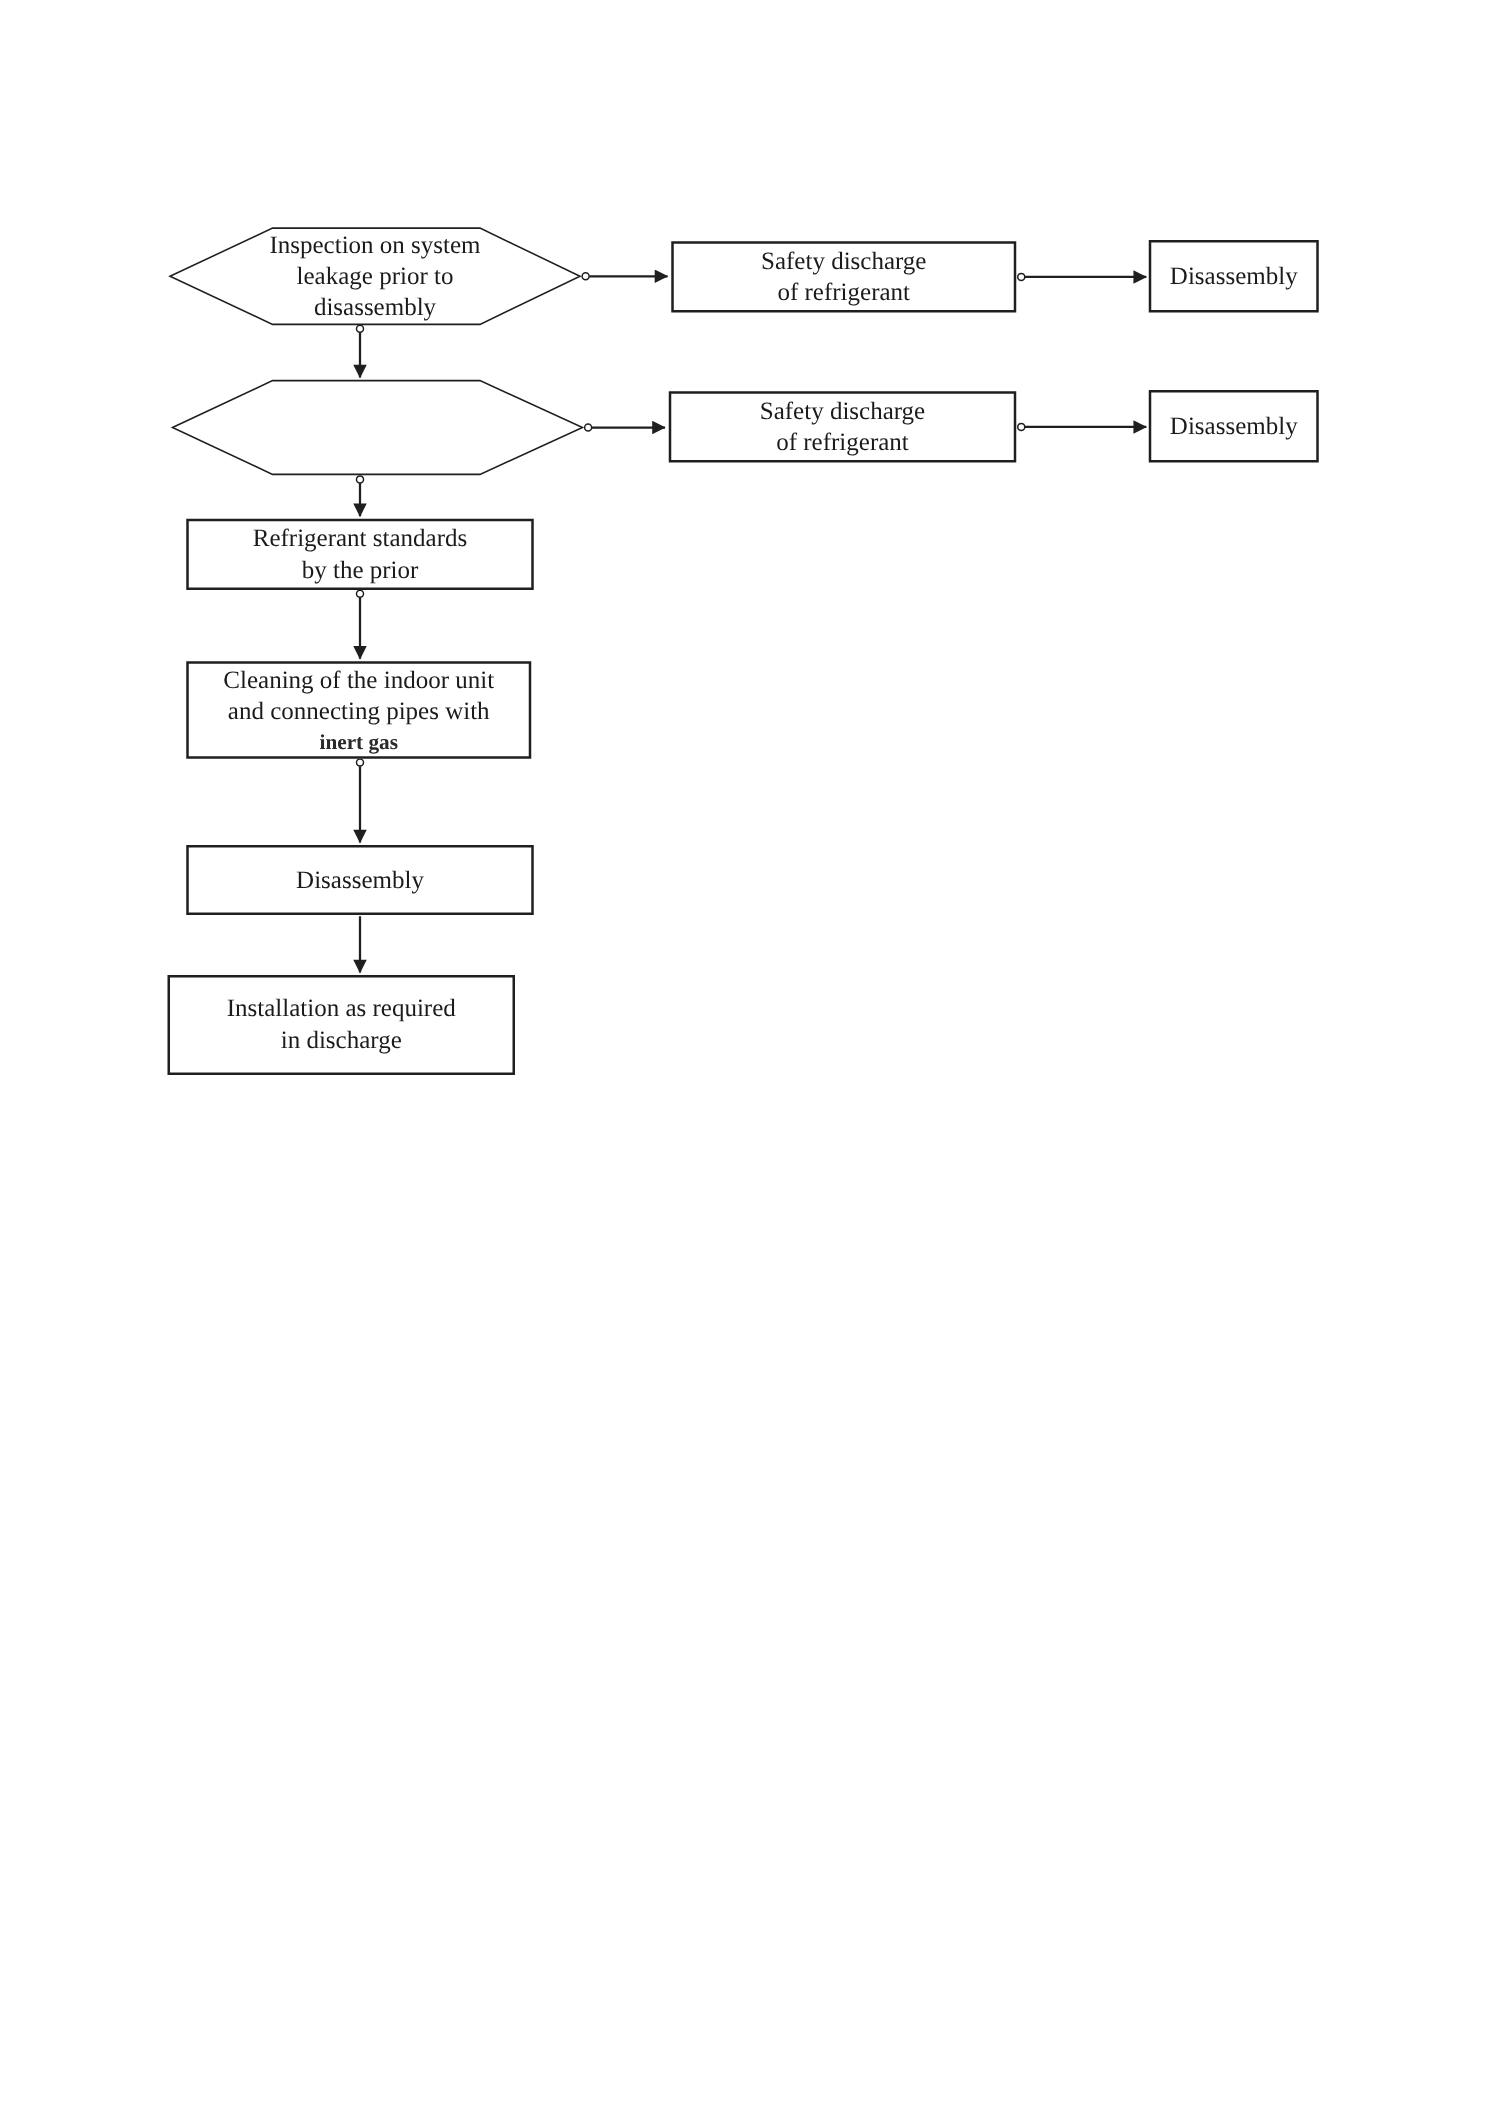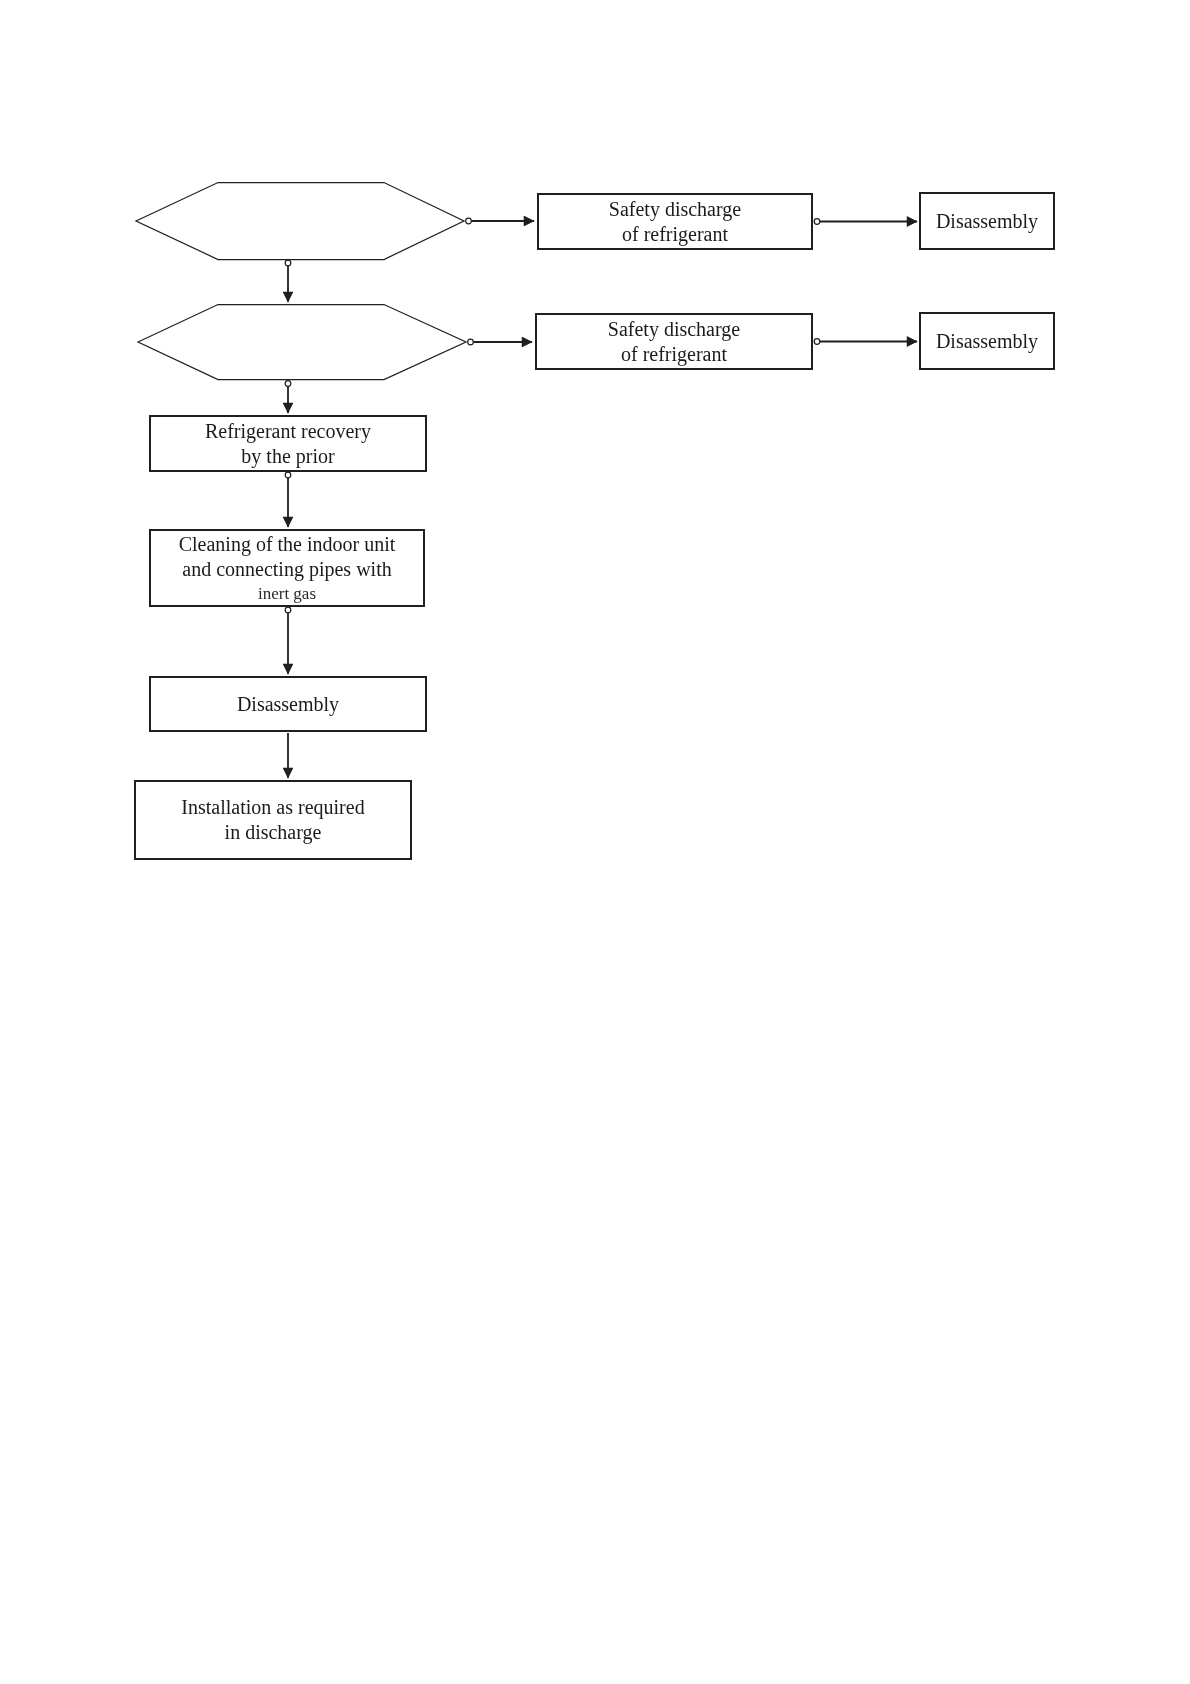--- a/index.html
+++ b/index.html
@@ -28,21 +28,21 @@
     align-items:center;justify-content:center;
     text-align:center;
     font-size:20px;
   }
   .rectnode{
     border:2px solid var(--stroke);
     background:#ffffff;
   }
   .hexlabel{background:transparent;}
   .ln{display:block;line-height:25px;white-space:nowrap;}
-  .ln.small{font-size:17px;line-height:23px;color:#2a2a2a;}
+  .ln.small{font-size:17px;line-height:23px;color:#2a2a2a;font-weight:bold;}
 </style>
 </head>
 <body>
 
 <div id="canvas">
 
   <svg id="wires" width="1190" height="1684" viewBox="0 0 1190 1684">
     <defs>
       <marker id="arrow" viewBox="0 0 10 10" refX="9.5" refY="5" markerWidth="8" markerHeight="6" orient="auto">
         <path d="M0,0 L10,5 L0,10 z" class="arrowhead"></path>
@@ -65,20 +65,25 @@
     <line class="edge" x1="820" y1="221.5" x2="917" y2="221.5" marker-end="url(#arrow)"></line>
     <line class="edge" x1="288" y1="266" x2="288" y2="302" marker-end="url(#arrow)"></line>
     <line class="edge" x1="473.5" y1="342" x2="532" y2="342" marker-end="url(#arrow)"></line>
     <line class="edge" x1="820" y1="341.5" x2="917" y2="341.5" marker-end="url(#arrow)"></line>
     <line class="edge" x1="288" y1="386.5" x2="288" y2="413" marker-end="url(#arrow)"></line>
     <line class="edge" x1="288" y1="478" x2="288" y2="527" marker-end="url(#arrow)"></line>
     <line class="edge" x1="288" y1="613" x2="288" y2="674" marker-end="url(#arrow)"></line>
     <line class="edge" x1="288" y1="733" x2="288" y2="778" marker-end="url(#arrow)"></line>
   </svg>
 
+  <div class="node hexlabel" style="left:150px;top:182px;width:300px;height:78px">
+    <span class="ln">Inspection on system</span>
+    <span class="ln">leakage prior to</span>
+    <span class="ln">disassembly</span>
+  </div>
 
 
   <div class="node rectnode" style="left:537px;top:193px;width:276px;height:57px">
     <span class="ln">Safety discharge</span>
     <span class="ln">of refrigerant</span>
   </div>
 
   <div class="node rectnode" style="left:919px;top:192px;width:136px;height:58px">
     <span class="ln">Disassembly</span>
   </div>
@@ -86,21 +91,21 @@
   <div class="node rectnode" style="left:535px;top:313px;width:278px;height:57px">
     <span class="ln">Safety discharge</span>
     <span class="ln">of refrigerant</span>
   </div>
 
   <div class="node rectnode" style="left:919px;top:312px;width:136px;height:58px">
     <span class="ln">Disassembly</span>
   </div>
 
   <div class="node rectnode" style="left:149px;top:415px;width:278px;height:57px">
-    <span class="ln">Refrigerant recovery</span>
+    <span class="ln">Refrigerant standards</span>
     <span class="ln">by the prior</span>
   </div>
 
   <div class="node rectnode" style="left:149px;top:529px;width:276px;height:78px">
     <span class="ln">Cleaning of the indoor unit</span>
     <span class="ln">and connecting pipes with</span>
     <span class="ln small">inert gas</span>
   </div>
 
   <div class="node rectnode" style="left:149px;top:676px;width:278px;height:56px">

